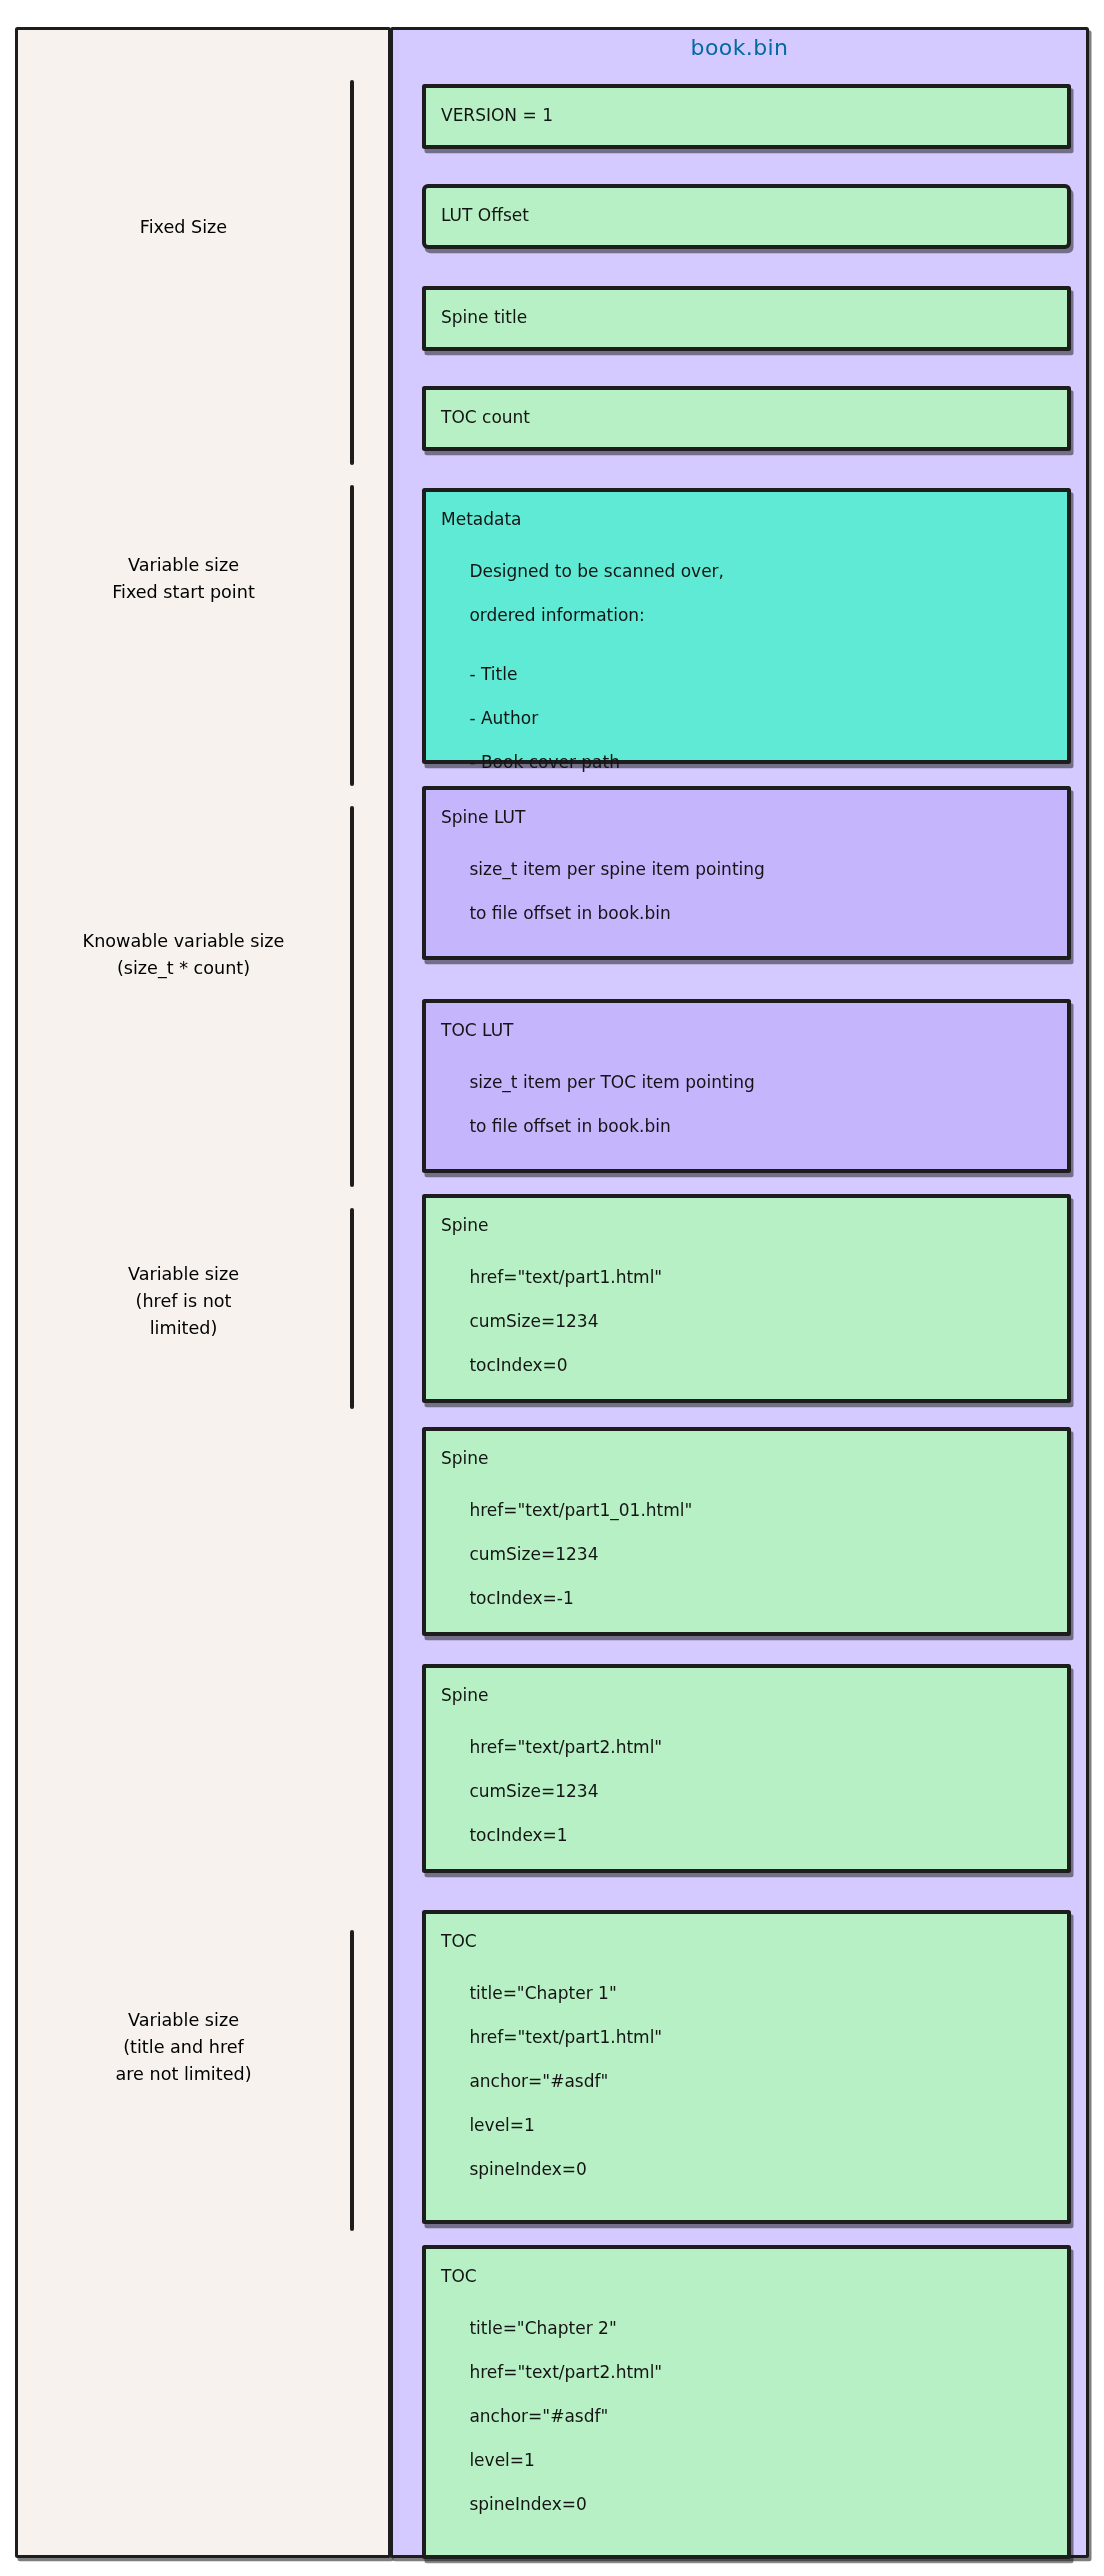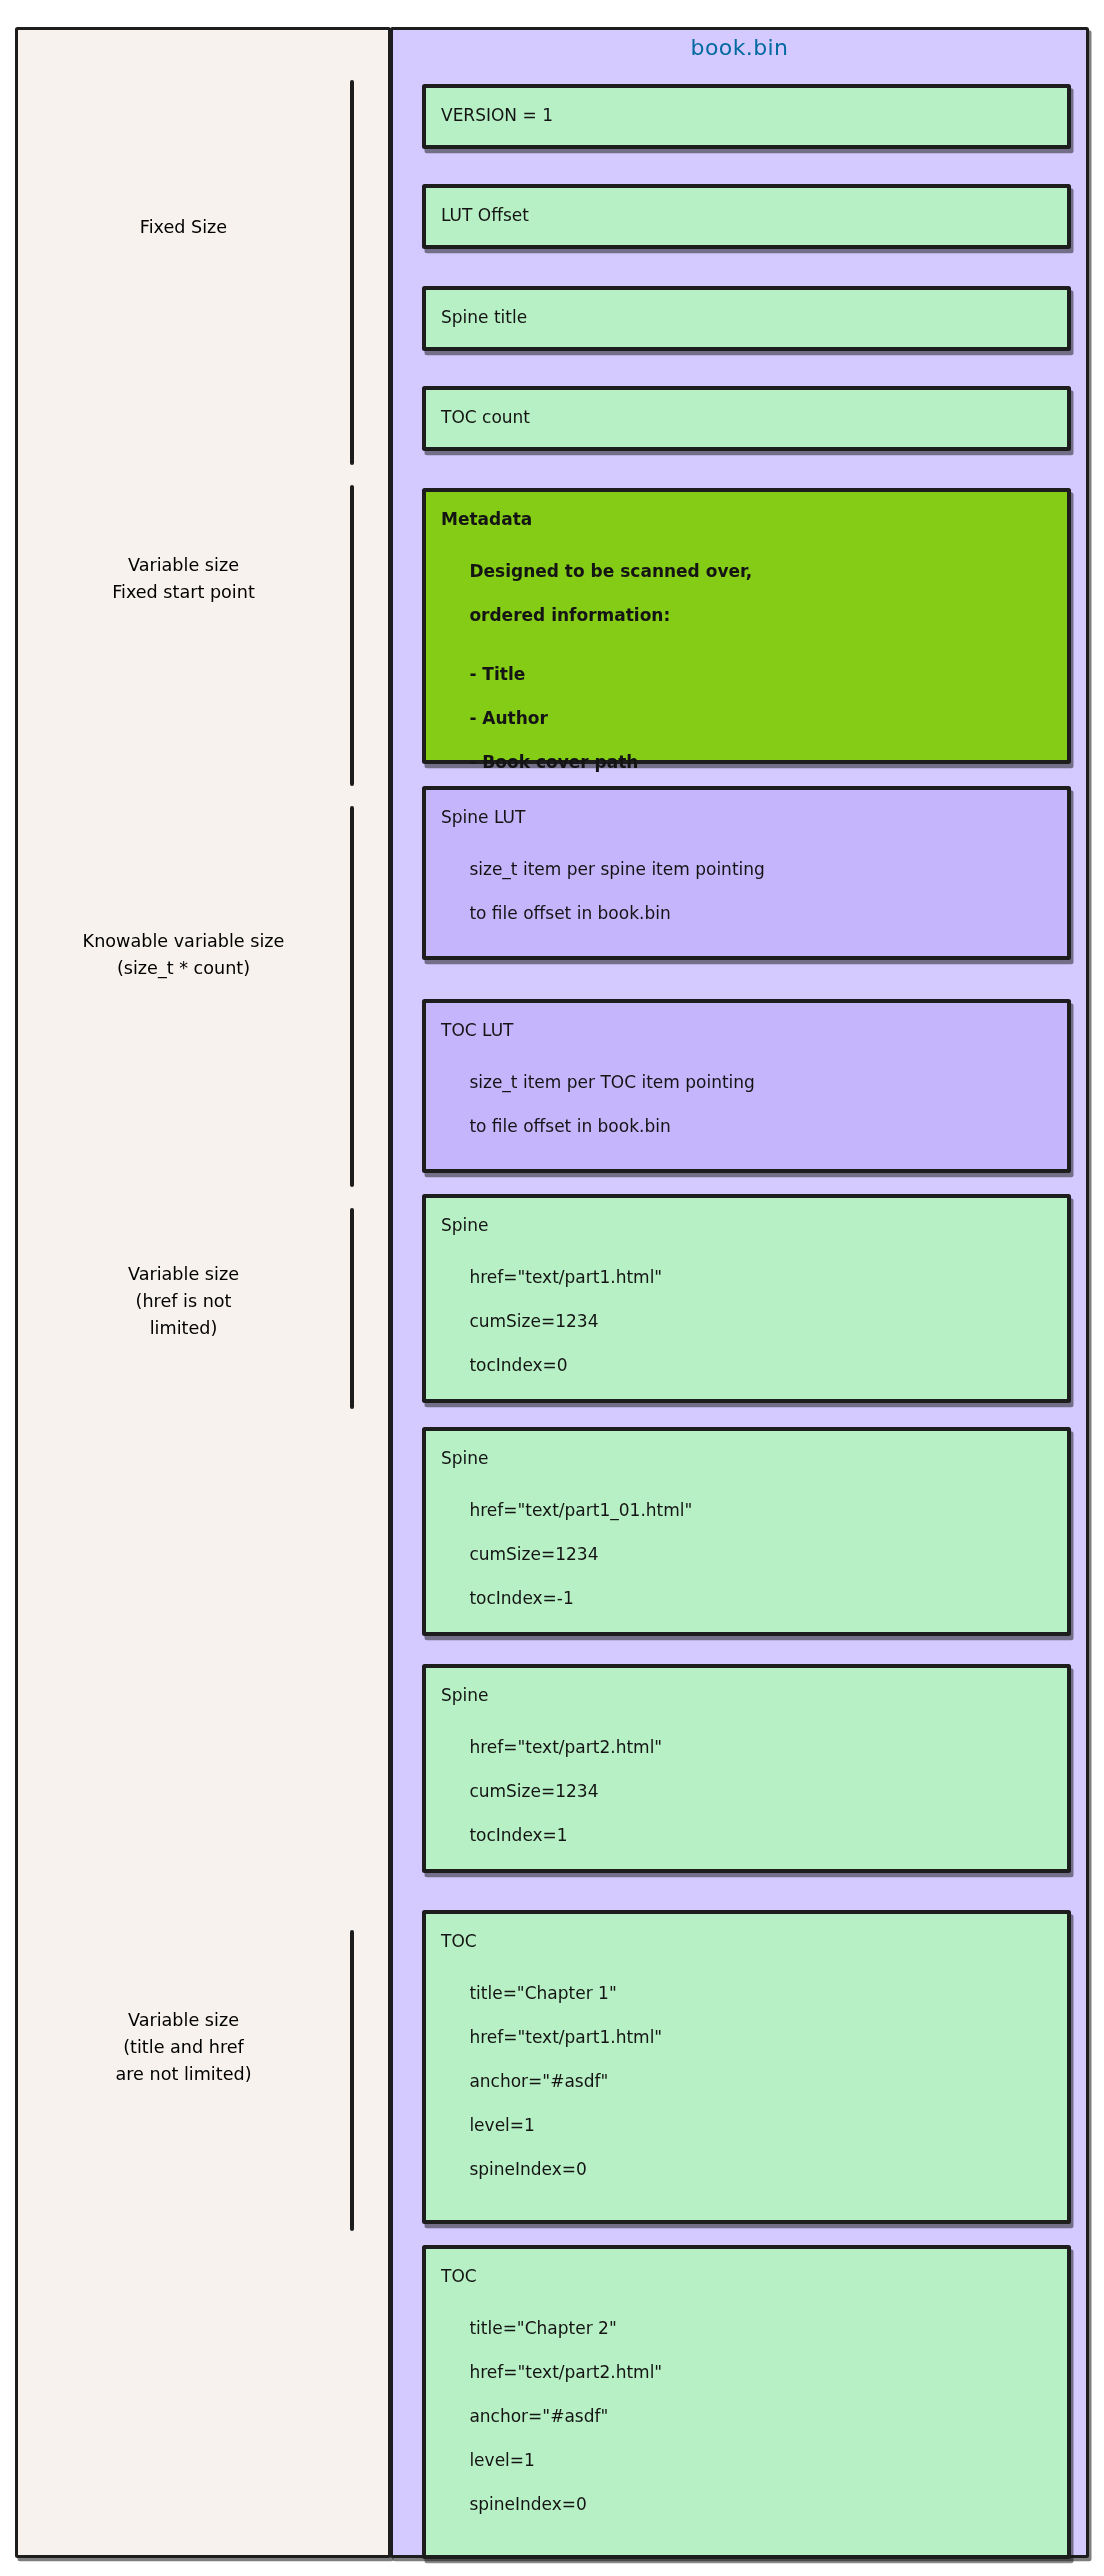--- a/index.html
+++ b/index.html
@@ -90,21 +90,21 @@
     border: 4.2px solid #1d1d1d;
     border-radius: 2.5px;
     box-shadow: 2.5px 4.2px 0 rgba(20,20,20,0.5);
     padding: 11.7px 15px 11.7px 15px;
     font-family: "DejaVu Sans", sans-serif;
     font-size: 21px;
     line-height: 32px;
     color: #141414;
   }
   .green  { background: #b7f0c4; }
-  .yellow { background: #84cc16; font-weight: bold; }
+  .yellow { background: #5eead4; }
   .blue   { background: #c4b5fd; }
 
   .box-title {
     display: block;
     font-size: 17px;
     line-height: 30px;
   }
   .box-body {
     display: block;
     padding-left: 28.4px;
@@ -140,21 +140,21 @@
 (href is not
 limited)</div>
   <div class="section-label" style="top:2007px;">Variable size
 (title and href
 are not limited)</div>
 
   <div class="field-box green" style="top:84px; height:65px;">
     <span class="box-title">VERSION = 1</span>
   </div>
 
-  <div class="field-box green" style="top:184px; height:65px;">
+  <div class="field-box green" style="top:184px; height:65px;border-radius:6px;">
     <span class="box-title">LUT Offset</span>
   </div>
 
   <div class="field-box green" style="top:286px; height:65px;">
     <span class="box-title">Spine title</span>
   </div>
 
   <div class="field-box green" style="top:386px; height:65px;">
     <span class="box-title">TOC count</span>
   </div>

